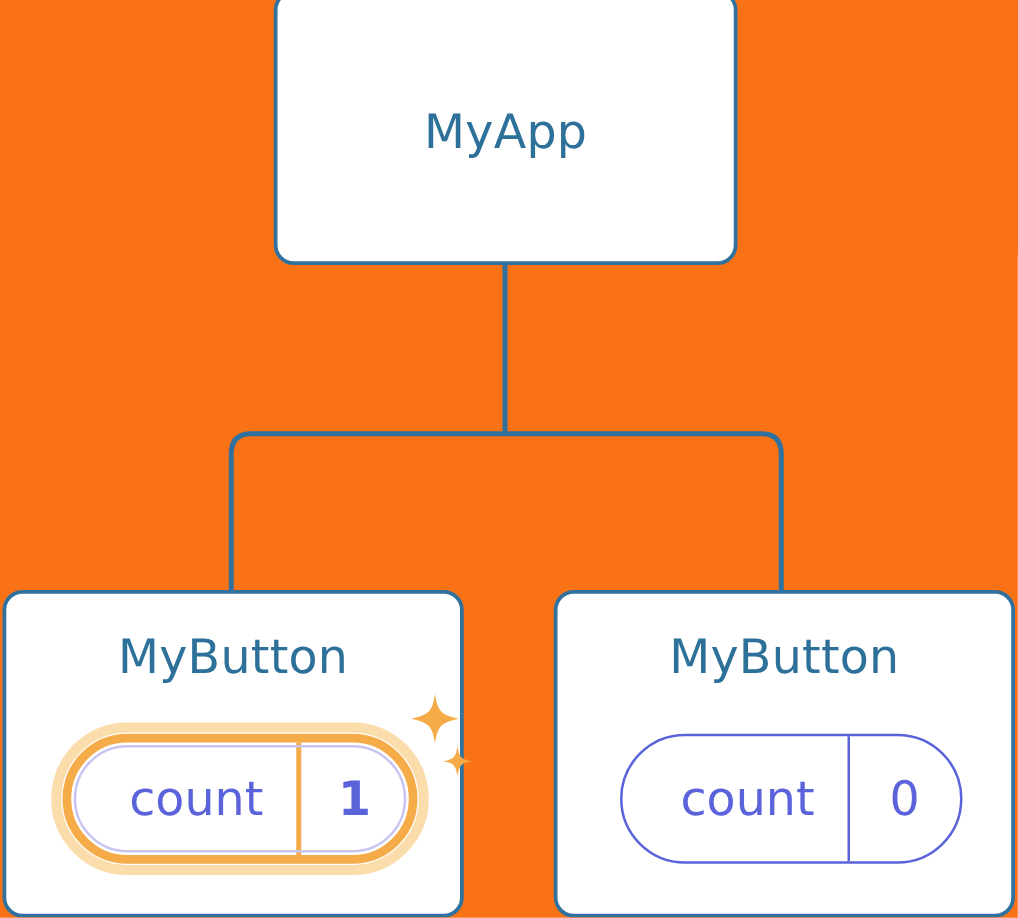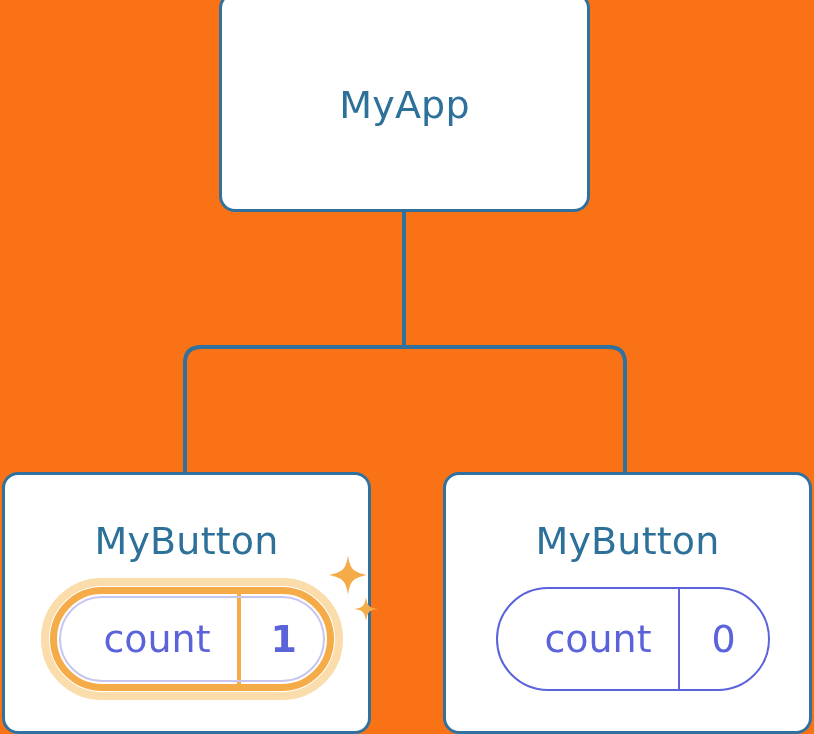--- a/index.html
+++ b/index.html
@@ -68,21 +68,21 @@
     height: 262px;
   }
   #node-btn-right {
     left: 443px;
     top: 472px;
     width: 369px;
     height: 262px;
   }
   #node-btn-left .node-title,
   #node-btn-right .node-title {
-    top: 44px;
+    top: 28px;
   }
 
   
   .pill-wrap {
     position: absolute;
     left: 0;
     right: 0;
     top: 108px;
     display: flex;
     justify-content: center;

